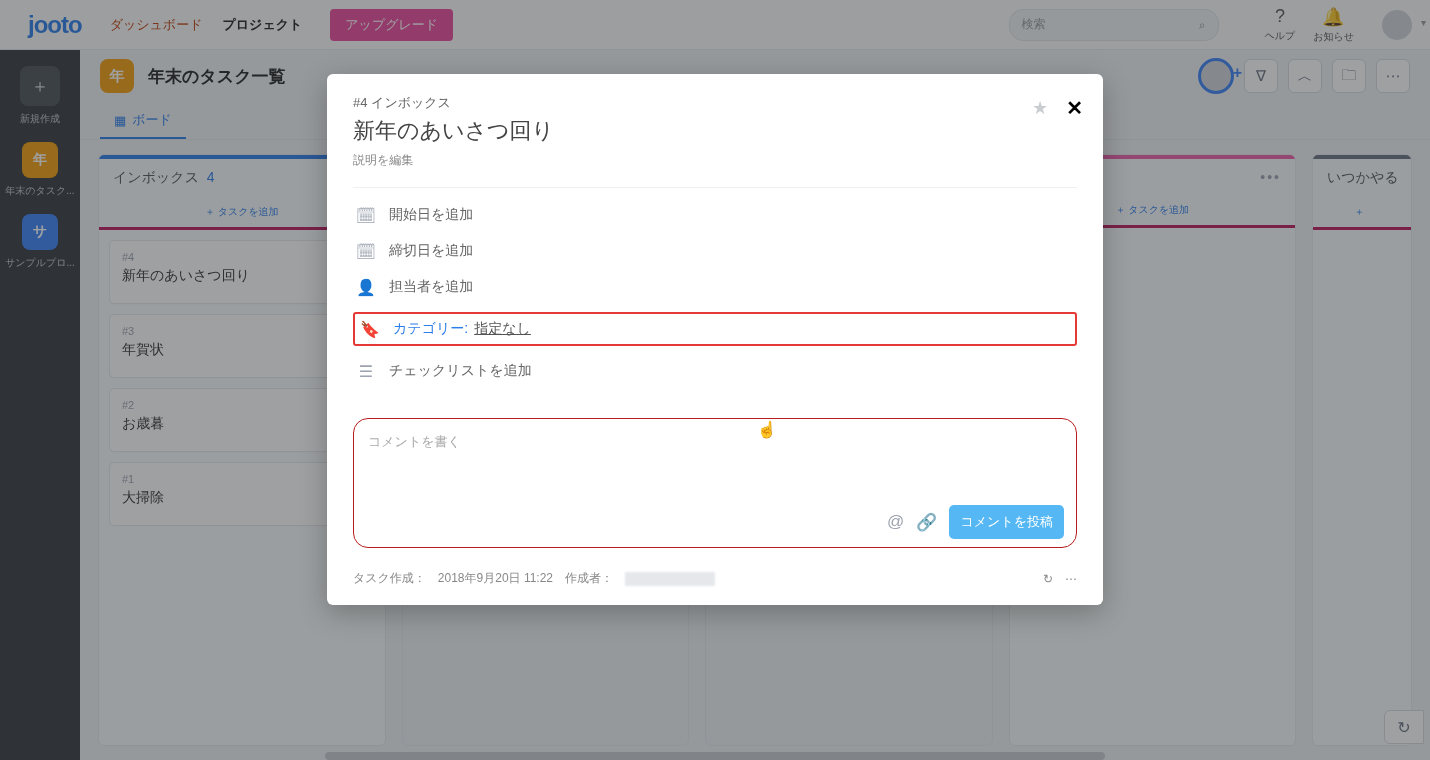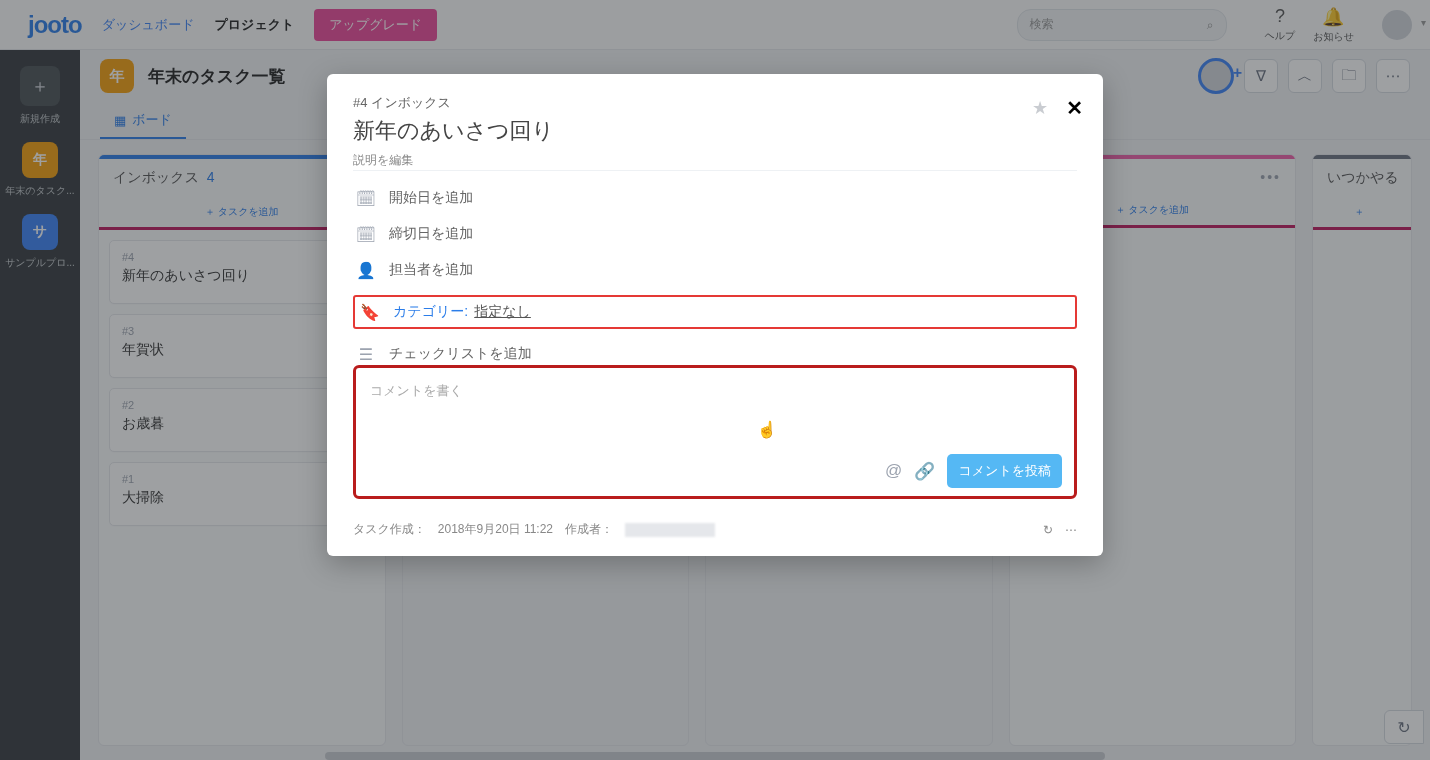--- a/index.html
+++ b/index.html
@@ -1,21 +1,21 @@
 <!DOCTYPE html>
 <html><head>
 <meta charset="utf-8">
 <style>
 * { box-sizing: border-box; margin: 0; padding: 0; }
 body { font-family: -apple-system, "Helvetica Neue", Arial, sans-serif; background: #f0f2f5; color: #333; overflow: hidden; }
 .app { width: 1430px; height: 760px; position: relative; display: flex; flex-direction: column; }
-.topbar { height: 50px; background: #fbfbfb; border-bottom: 1px solid #e5e7eb; display: flex; align-items: center; padding: 0 18px 0 28px; gap: 20px; }
+.topbar { height: 50px; background: #fbfbfb; border-bottom: 1px solid #e5e7eb; display: flex; align-items: center; padding: 0 18px 0 28px; gap: 28px; }
 .logo { font-size: 24px; font-weight: 800; color: #2b7de9; letter-spacing: -1px; }
 .nav-links { display: flex; gap: 20px; }
-.nav-link { color: #3b82f6; font-size: 13px; cursor: pointer; }
+.nav-link { color: #c2410c; font-size: 13px; cursor: pointer; }
 .nav-link.active { color: #222; font-weight: 600; }
 .upgrade-btn { background: #ec4899; color: #fff; font-size: 13px; padding: 7px 15px; border: none; border-radius: 4px; cursor: pointer; }
 .spacer { flex: 1; }
 .search-box { width: 210px; height: 32px; background: #f1f3f5; border: 1px solid #dfe3e8; border-radius: 14px; display: flex; align-items: center; padding: 0 12px; color: #999; font-size: 12px; }
 .search-box span.icon { margin-left: auto; }
 .top-icons { display: flex; gap: 18px; align-items: center; margin-left: 18px; }
 .top-icon { display: flex; flex-direction: column; align-items: center; gap: 2px; color: #555; font-size: 10px; cursor: pointer; }
 .top-icon svg, .top-icon .glyph { font-size: 18px; fill: #555; }
 .avatar-top { width: 30px; height: 30px; border-radius: 50%; background: #d1d5db; margin-left: 10px; position: relative; }
 .avatar-top::after { content: "▾"; position: absolute; right: -14px; top: 7px; color: #999; font-size: 10px; }
@@ -51,29 +51,29 @@
 .col.placeholder { background: #f1f3f5; }
 .col.narrow { width: 100px; min-width: 100px; }
 
 .overlay { position: absolute; inset: 0; background: rgba(40,44,48,0.45); display: flex; justify-content: center; align-items: flex-start; padding-top: 74px; }
 .modal { width: 776px; background: #fff; border-radius: 6px; padding: 20px 26px 18px; position: relative; box-shadow: 0 8px 28px rgba(0,0,0,0.25); }
 .modal-top { position: absolute; right: 20px; top: 22px; display: flex; gap: 18px; align-items: center; }
 .star { color: #c9ccd1; font-size: 18px; cursor: pointer; }
 .close-x { color: #000; font-size: 20px; font-weight: 700; cursor: pointer; }
 .breadcrumb { font-size: 13px; color: #666; }
 .modal-title { font-size: 22px; color: #444; margin-top: 4px; }
-.desc-edit { font-size: 12px; color: #888; margin-top: 6px; padding-bottom: 1px; border-bottom: 1px solid #eef1f4; cursor: pointer; }
+.desc-edit { font-size: 12px; color: #888; margin-top: 6px; padding-bottom: 18px; border-bottom: 1px solid #eef1f4; cursor: pointer; }
 .detail-list { display: flex; flex-direction: column; gap: 14px; margin-top: 16px; }
 .detail-row { display: flex; align-items: center; gap: 14px; font-size: 14px; color: #666; padding: 2px 4px; cursor: pointer; }
 .detail-row .ricon { width: 18px; height: 18px; display: inline-flex; align-items: center; justify-content: center; color: #9ca3af; font-size: 16px; }
 .detail-row.highlight { border: 2px solid #e53935; border-radius: 3px; padding: 6px 6px; }
 .detail-row.highlight .label { color: #2b7de9; }
 .detail-row.highlight .val { color: #555; text-decoration: underline; }
 .cursor-hand { position: absolute; left: 430px; top: 346px; font-size: 16px; }
-.comment-box { border: 3px solid #b91c1c; border-radius: 6px; }
+.comment-box { margin-top: 36px; border: 1px solid #b91c1c; border-radius: 15px; }
 .comment-input { padding: 14px 14px 46px; font-size: 13px; color: #aaa; }
 .comment-actions { display: flex; align-items: center; justify-content: flex-end; gap: 12px; padding: 8px 12px; }
 .comment-icon { color: #9ca3af; font-size: 17px; cursor: pointer; }
 .post-btn { background: #55b8f4; color: #fff; border: none; padding: 8px 11px; border-radius: 5px; font-size: 13px; cursor: pointer; }
 .modal-foot { margin-top: 22px; display: flex; align-items: center; font-size: 12px; color: #888; gap: 12px; }
 .author-blur { display: inline-block; width: 90px; height: 14px; background: #e5e7eb; filter: blur(1px); vertical-align: middle; }
 .foot-right { margin-left: auto; display: flex; gap: 12px; align-items: center; color: #888; }
 .global-hist { position: absolute; right: 6px; bottom: 16px; width: 40px; height: 34px; border:1px solid #d6dbe1; border-top-left-radius: 6px; border-bottom-left-radius: 6px; background:#fff; display:flex; align-items:center; justify-content:center; color:#6b7280; }
 .scroll-hint { position: absolute; bottom: 0; left: 50%; transform: translateX(-50%); width: 780px; height: 8px; background: #c9ccd1; border-radius: 4px; }
 </style>

